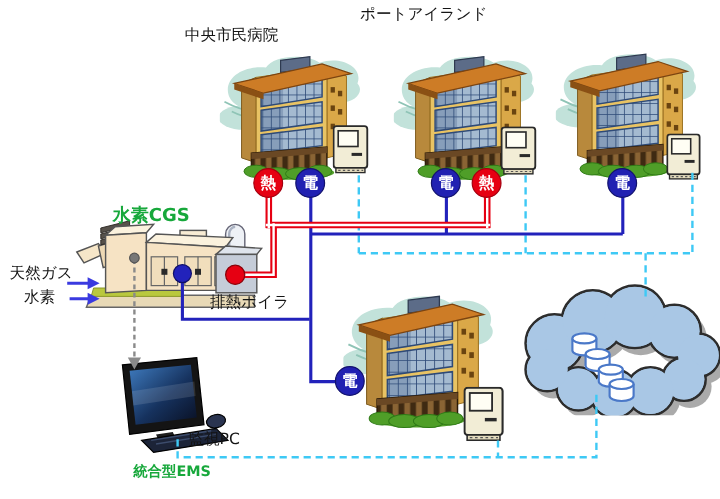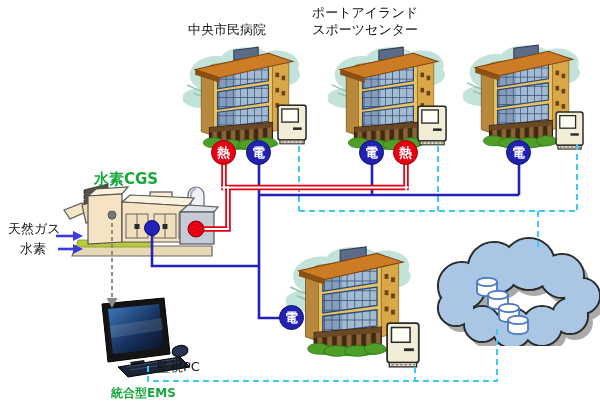--- a/index.html
+++ b/index.html
@@ -6,21 +6,21 @@
   .stage{
     position:relative;width:600px;height:416px;background:#ffffff;
     font-family:"DejaVu Sans","Liberation Sans",sans-serif;
     overflow:hidden;color:#111;
   }
   .layer{position:absolute;left:0;top:0;width:600px;height:416px;}
   .z1{z-index:1}.z2{z-index:2}.z3{z-index:3}.z4{z-index:4}
   .art{position:absolute;}
   .lbl{position:absolute;font-size:13px;line-height:16px;color:#141414;
        white-space:nowrap;letter-spacing:0;z-index:6;font-weight:500;text-align:center;}
-  .lbl.center{text-align:right;white-space:normal;}
+  .lbl.center{text-align:left;white-space:normal;}
   .lbl.green{color:#17a83b;font-weight:bold;font-size:15px;}
   .lbl.big{font-size:12px;}
   .badge{
     position:absolute;width:25px;height:25px;border-radius:50%;
     display:flex;align-items:center;justify-content:center;
     color:#fff;font-size:13px;font-weight:bold;z-index:5;
     box-sizing:border-box;
   }
   .badge.heat{background:#e60012;border:1px solid #a50010;}
   .badge.electric{background:#2121b2;border:1px solid #13136e;}
@@ -266,21 +266,21 @@
   <div class="badge heat" style="left:211px;top:140px">熱</div>
   <div class="badge electric" style="left:246px;top:140px">電</div>
   <div class="badge electric" style="left:359px;top:140px">電</div>
   <div class="badge heat" style="left:393px;top:140px">熱</div>
   <div class="badge electric" style="left:506px;top:140px">電</div>
   <div class="badge electric" style="left:279px;top:305px">電</div>
 
   <div class="lbl center" style="left:154px;top:22px;width:112px">中央市民病院</div>
   <div class="lbl center" style="left:300px;top:4px;width:118px;line-height:17px">
     <span>ポートアイランド</span><br>
-    <span>スポーツセンター</span>
   </div>
   <div class="lbl green" style="left:94px;top:171px">水素CGS</div>
   <div class="lbl" style="left:8px;top:221px">天然ガス</div>
   <div class="lbl" style="left:20px;top:241px">水素</div>
+  <div class="lbl" style="left:175px;top:245px">排熱ボイラ</div>
   <div class="lbl" style="left:157px;top:359px">監視PC</div>
   <div class="lbl green big" style="left:111px;top:385px">統合型EMS</div>
 
 </div>
 
 </body></html>

